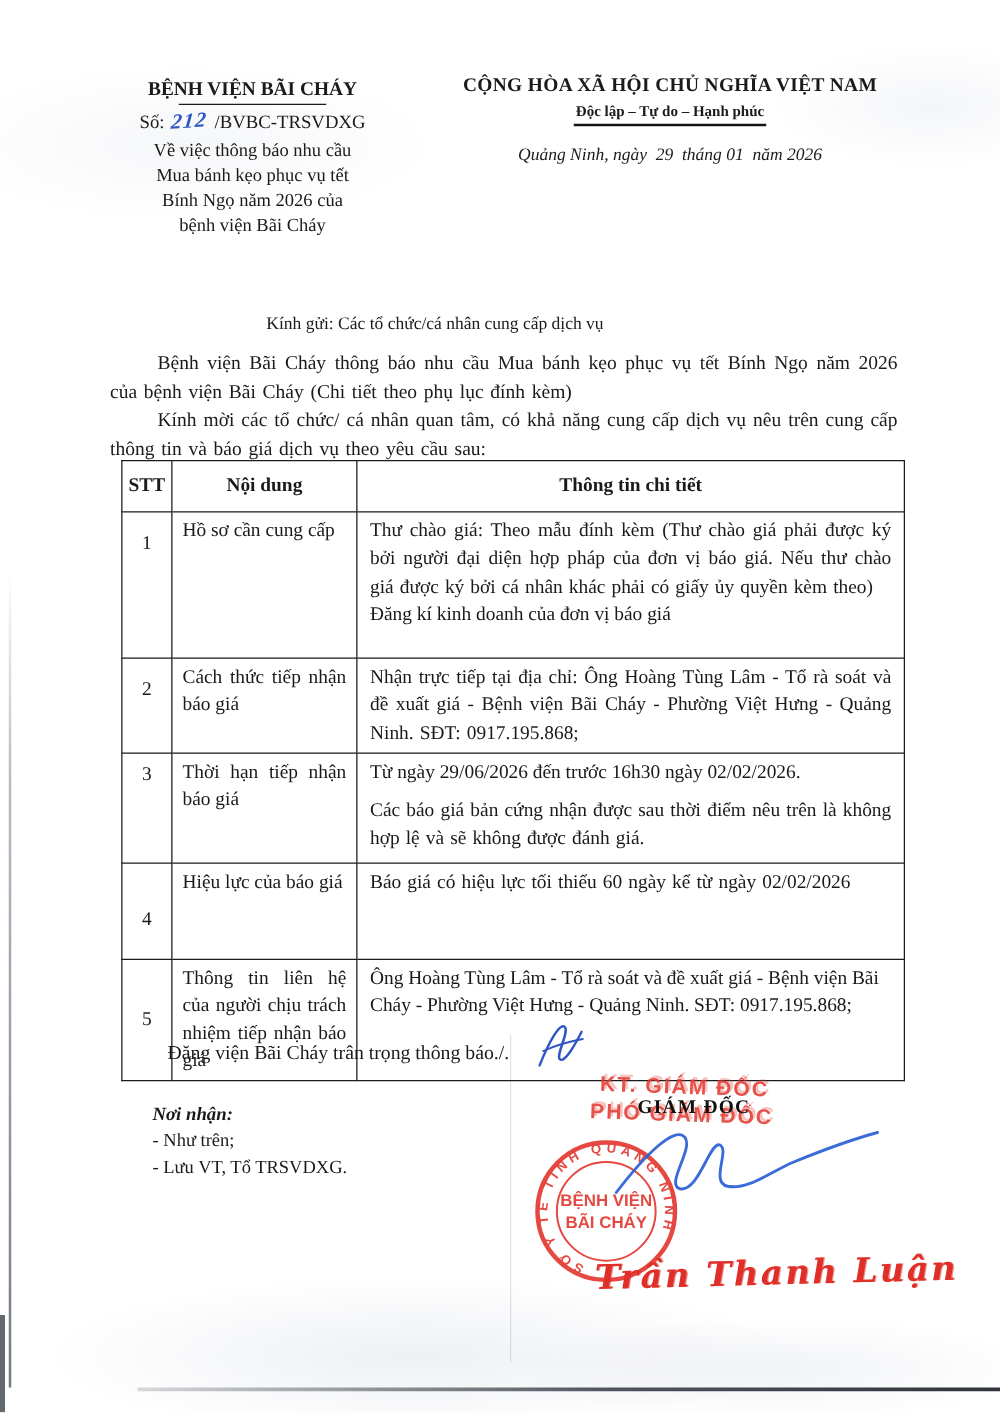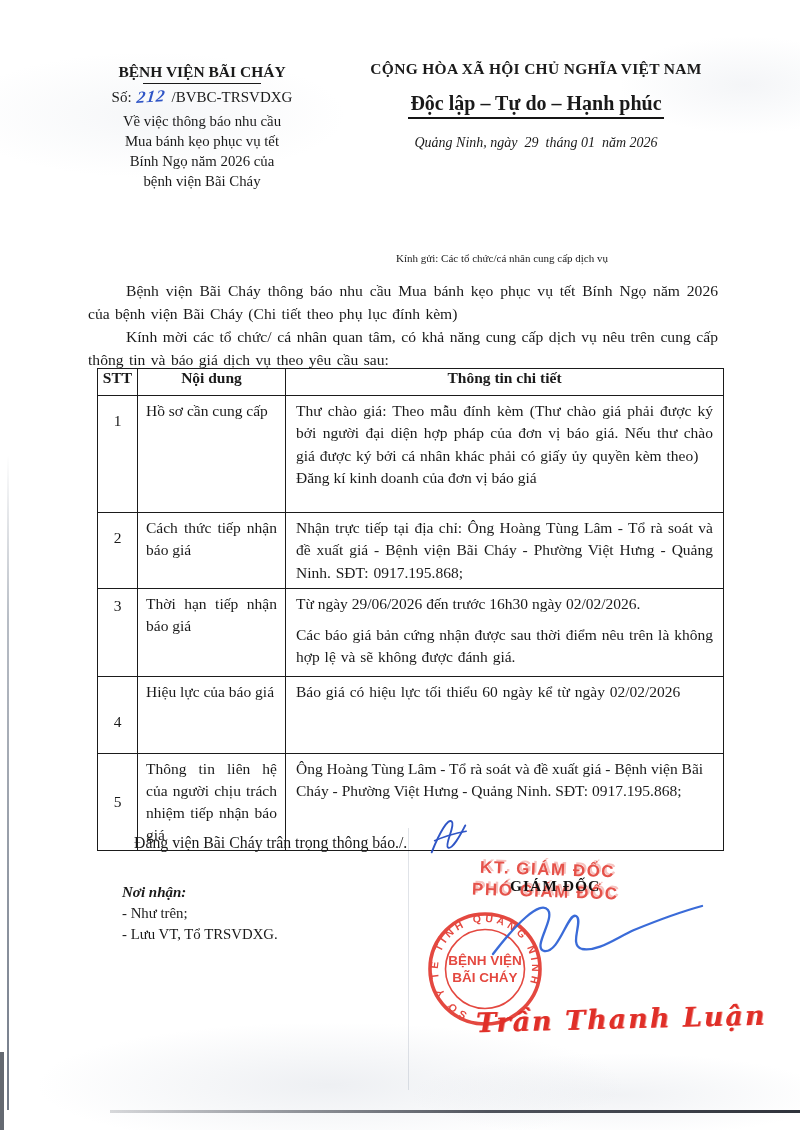--- a/index.html
+++ b/index.html
@@ -29,38 +29,38 @@
   .hdr-left .org { font-size:15.5px; font-weight:bold; margin-top:3px; }
   .hdr-left .org-underline { width:118px; height:0; border-top:1.5px solid #1a1a1a; margin:2px auto 3px; }
   .hdr-left .refline { font-size:15px; white-space:nowrap; }
   .hdr-left .ref-hand { color:#2f55c6; font-style:italic; font-weight:bold; font-size:17px;
     display:inline-block; transform:skewX(-10deg) rotate(-4deg); letter-spacing:1px; padding:0 2px; }
   .hdr-left .subject { font-size:14.8px; line-height:20px; margin-top:4px; }
 
   
   .hdr-right { position:absolute; left:350px; top:60px; width:372px; text-align:center; }
   .hdr-right .national { font-size:15.5px; font-weight:bold; letter-spacing:.3px; }
-  .hdr-right .motto { display:inline-block; font-size:20px; font-weight:bold; margin-top:14px;
+  .hdr-right .motto { display:inline-block; font-size:12px; font-weight:bold; margin-top:4px;
     padding:0 2px 2px; border-bottom:2px solid #151515; }
   .hdr-right .dateline { font-size:14px; font-style:italic; margin-top:16px; white-space:pre-wrap; }
 
   
-  .salutation { position:absolute; left:88px; top:252px; width:628px; text-align:right;
-    padding-right:108px; font-size:11px; }
+  .salutation { position:absolute; left:88px; top:252px; width:628px; text-align:center;
+    padding-right:108px; font-size:14px; }
   .para { position:absolute; left:88px; width:630px; font-size:15.6px; line-height:23px;
     text-align:justify; text-indent:38px; word-spacing:1.5px; }
   .para1 { top:279px; }
   .para2 { top:325px; }
 
   
   table.doc-table { position:absolute; left:97px; top:368px; width:626px;
     border-collapse:collapse; table-layout:fixed; }
   .doc-table col.c1 { width:40px; } .doc-table col.c2 { width:148px; } .doc-table col.c3 { width:438px; }
   .doc-table th, .doc-table td { border:1.5px solid #1b1b1b; font-size:15.5px; vertical-align:top; }
-  .doc-table th { font-weight:bold; text-align:center; padding:0 4px; height:27px; }
+  .doc-table th { font-weight:bold; text-align:center; padding:11px 4px; height:27px; }
   .doc-table td.stt { text-align:center; }
   .doc-table td.nd { padding:4px 8px; line-height:22px; text-align:justify; }
   .doc-table td.ct { padding:4px 10px; line-height:22.3px; }
   .doc-table td.ct .j { text-align:justify; word-spacing:1px; }
   tr.r1 { height:117px; } tr.r2 { height:68px; } tr.r3 { height:88px; }
   tr.r4 { height:77px; } tr.r5 { height:80px; }
   tr.r1 td.stt { padding-top:16px; } tr.r2 td.stt { padding-top:16px; }
   tr.r3 td.stt { padding-top:8px; } tr.r4 td.stt { vertical-align:middle; padding-top:14px; }
   tr.r5 td.stt { vertical-align:middle; }
   tr.r3 .gap-top { margin-top:9px; }

